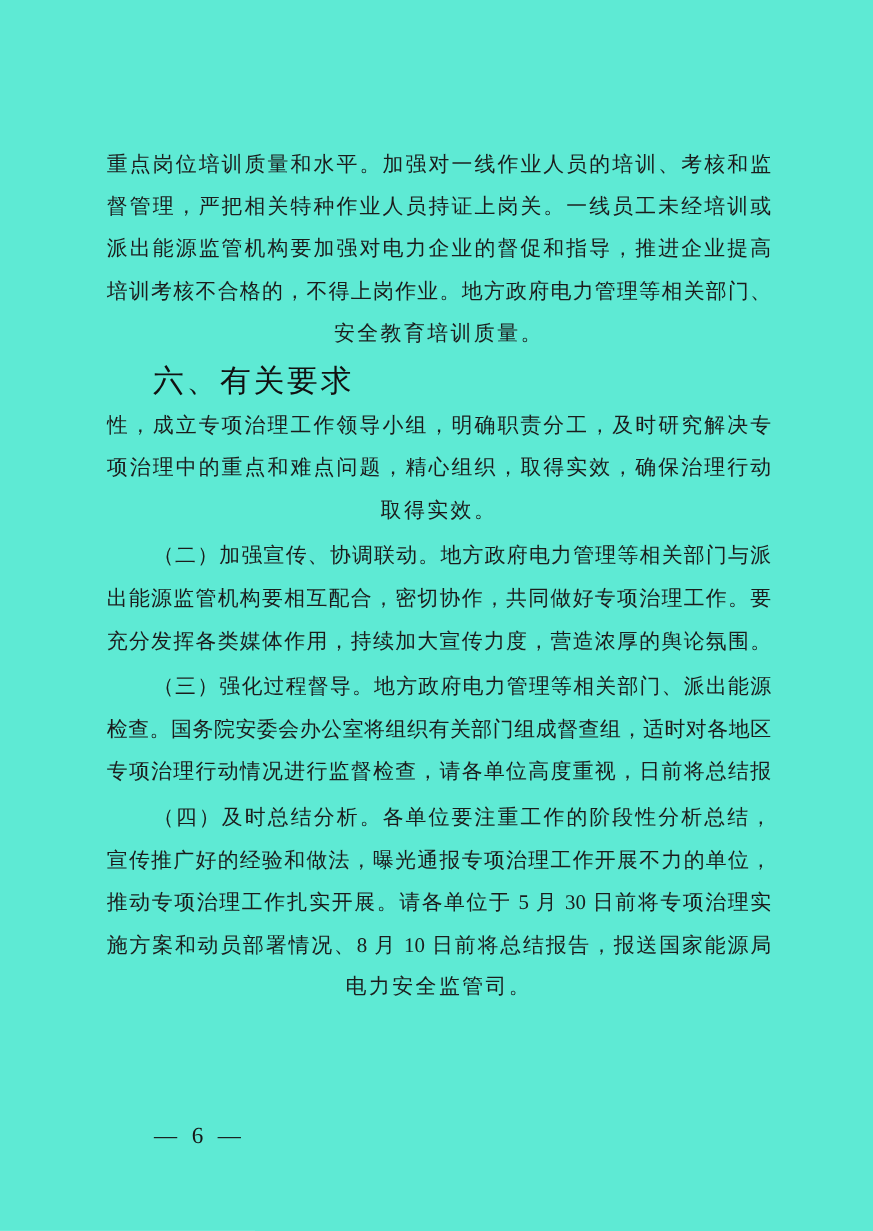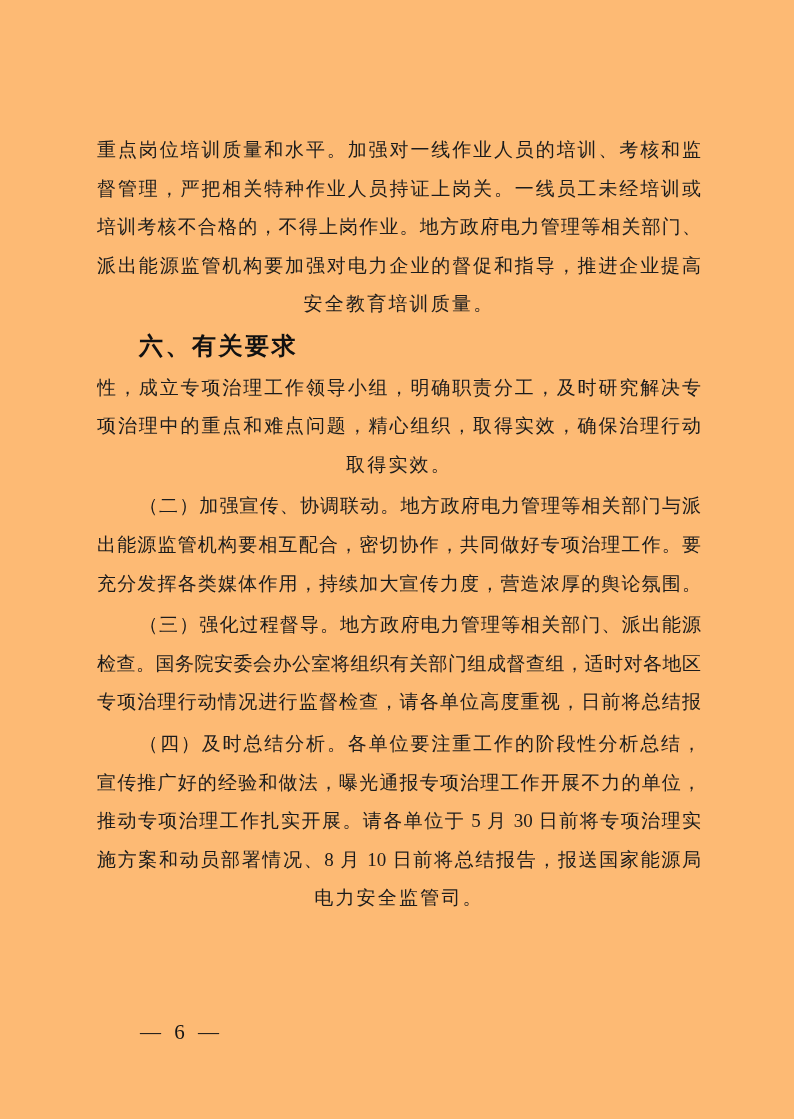--- a/index.html
+++ b/index.html
@@ -11,21 +11,21 @@
     width: 794px;
     height: 1119px;
     position: relative;
     overflow: hidden;
     font-family: "Liberation Serif", "DejaVu Serif", serif;
     color: #1c1c1c;
   }
   .page {
     position: absolute;
     inset: 0;
-    background: #fdba74;
+    background: #5eead4;
   }
   .textblock {
     position: absolute;
     left: 97px;
     top: 131px;
     width: 604px;
   }
   .para {
     margin: 0 0 3px 0;
   }
@@ -51,22 +51,22 @@
     padding-left: 42px;
   }
   
   .ln.last {
     text-align: center;
     letter-spacing: 2.2px;
   }
   
   .ln.heading {
     font-family: "Liberation Sans", "DejaVu Sans", sans-serif;
-    font-weight: 700;
-    font-size: 24px;
+    font-weight: 400;
+    font-size: 28px;
     letter-spacing: 2.5px;
     color: #111111;
   }
   .footer {
     position: absolute;
     left: 140px;
     top: 1013px;
     font-size: 21px;
     line-height: 38px;
     letter-spacing: 4px;
@@ -77,22 +77,22 @@
 </head>
 <body>
 
 <div class="page">
 
   <div class="textblock">
 
     <div class="para">
       <div class="ln j">重点岗位培训质量和水平。加强对一线作业人员的培训、考核和监</div>
       <div class="ln j">督管理，严把相关特种作业人员持证上岗关。一线员工未经培训或</div>
+      <div class="ln j">派出能源监管机构要加强对电力企业的督促和指导，推进企业提高</div>
       <div class="ln j">培训考核不合格的，不得上岗作业。地方政府电力管理等相关部门、</div>
-      <div class="ln j">派出能源监管机构要加强对电力企业的督促和指导，推进企业提高</div>
       <div class="ln last">安全教育培训质量。</div>
     </div>
 
     <div class="para">
       <div class="ln heading ind">六、有关要求</div>
     </div>
 
     <div class="para">
       <div class="ln j">性，成立专项治理工作领导小组，明确职责分工，及时研究解决专</div>
       <div class="ln j">项治理中的重点和难点问题，精心组织，取得实效，确保治理行动</div>

